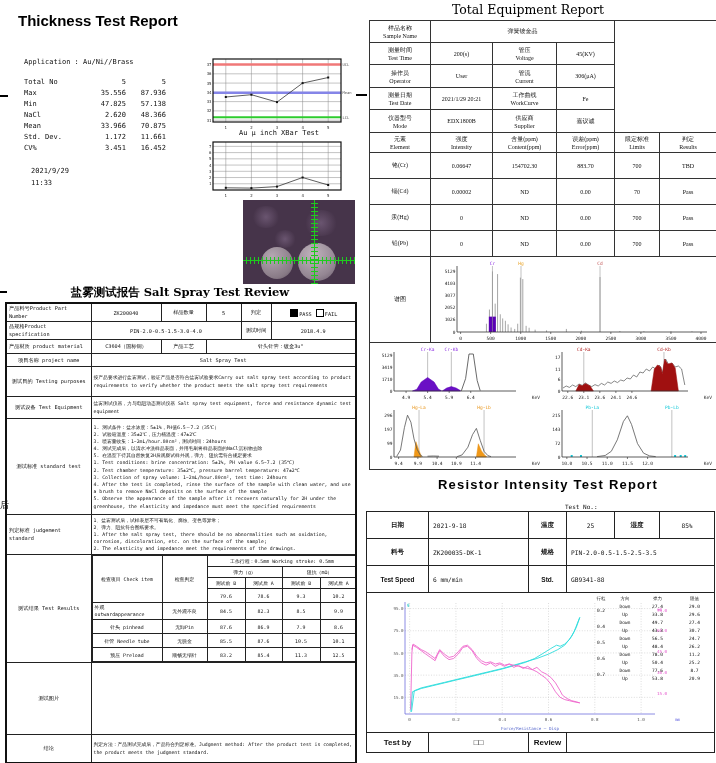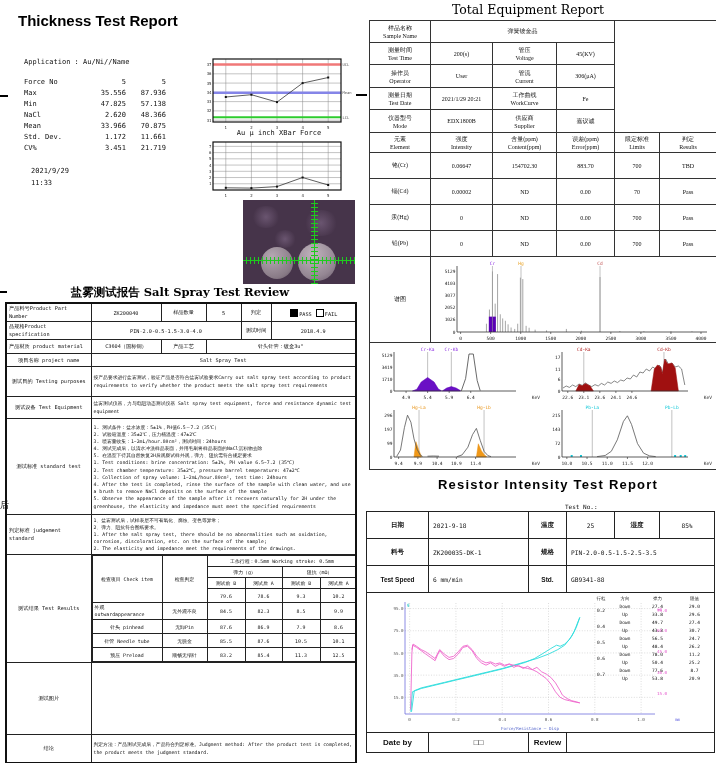--- a/index.html
+++ b/index.html
@@ -73,25 +73,25 @@
   #r-table .lv{text-align:left;padding-left:4px}
   #readings{position:absolute;left:224px;top:2px;width:122px;font:4.5px "DejaVu Sans Mono",monospace}
   #readings table{width:100%}
   #readings td{border:none;font:4.5px "DejaVu Sans Mono",monospace;text-align:center;height:8px;line-height:8px}
   #r-foot td{font:bold 8px "Liberation Sans",sans-serif}
 </style>
 </head>
 <body>
 
 <div class="abs" id="t-title">Thickness Test Report</div>
-<div class="abs" id="t-app">Application : Au/Ni//Name</div>
+<div class="abs" id="t-app">Application : Au/Ni//Brass</div>
 
 <div class="abs" id="t-stats">
   <div class="srow">
-      <span class="sl">Force No</span>
+      <span class="sl">Total No</span>
       <span class="sv">5</span>
       <span class="sv">5</span>
     </div>
   <div class="srow">
       <span class="sl">Max</span>
       <span class="sv">35.556</span>
       <span class="sv">87.936</span>
     </div>
   <div class="srow">
       <span class="sl">Min</span>
@@ -109,21 +109,21 @@
       <span class="sv">70.875</span>
     </div>
   <div class="srow">
       <span class="sl">Std. Dev.</span>
       <span class="sv">1.172</span>
       <span class="sv">11.661</span>
     </div>
   <div class="srow">
       <span class="sl">CV%</span>
       <span class="sv">3.451</span>
-      <span class="sv">21.719</span>
+      <span class="sv">16.452</span>
     </div>
 </div>
 
 <div class="abs" id="t-date">
   <div>2021/9/29</div>
   <div>11:33</div>
 </div>
 
 <div class="abs chartbox" style="left:200px;top:56px;width:158px;height:73px"><svg xmlns="http://www.w3.org/2000/svg" width="158" height="73" font-family="DejaVu Sans Mono, monospace">
       <line x1="13" y1="64.14705882352942" x2="141" y2="64.14705882352942" stroke="#888" stroke-width="0.5"></line>
@@ -157,21 +157,21 @@
       <line x1="13" y1="61.36764705882353" x2="141" y2="61.36764705882353" stroke="#2ecc2e" stroke-width="2"></line>
       <text x="142.5" y="62.86764705882353" font-size="3.8" fill="#555">LCL</text>
       <polyline points="25.8,41.0 51.4,38.7 77.0,46.1 102.6,27.1 128.2,21.5" fill="none" stroke="#333" stroke-width="0.8"></polyline>
       <rect x="24.8" y="40.0" width="2" height="2" fill="#111"></rect>
       <rect x="50.4" y="37.7" width="2" height="2" fill="#111"></rect>
       <rect x="76.0" y="45.1" width="2" height="2" fill="#111"></rect>
       <rect x="101.6" y="26.1" width="2" height="2" fill="#111"></rect>
       <rect x="127.2" y="20.5" width="2" height="2" fill="#111"></rect>
       <rect x="13" y="3" width="128" height="63" fill="none" stroke="#111" stroke-width="1.2"></rect>
     </svg></div>
-<div class="abs" id="c0t">Au μ inch  XBar Force</div>
+<div class="abs" id="c0t">Au μ inch  XBar Test</div>
 <div class="abs chartbox" style="left:200px;top:139px;width:158px;height:58px"><svg xmlns="http://www.w3.org/2000/svg" width="158" height="58" font-family="DejaVu Sans Mono, monospace">
       <line x1="13" y1="44.76623376623377" x2="141" y2="44.76623376623377" stroke="#888" stroke-width="0.5"></line>
       <text x="11.5" y="46.36623376623377" font-size="4" text-anchor="end" fill="#222">1</text>
       <line x1="13" y1="38.532467532467535" x2="141" y2="38.532467532467535" stroke="#888" stroke-width="0.5"></line>
       <text x="11.5" y="40.13246753246754" font-size="4" text-anchor="end" fill="#222">2</text>
       <line x1="13" y1="32.298701298701296" x2="141" y2="32.298701298701296" stroke="#888" stroke-width="0.5"></line>
       <text x="11.5" y="33.8987012987013" font-size="4" text-anchor="end" fill="#222">3</text>
       <line x1="13" y1="26.064935064935067" x2="141" y2="26.064935064935067" stroke="#888" stroke-width="0.5"></line>
       <text x="11.5" y="27.66493506493507" font-size="4" text-anchor="end" fill="#222">4</text>
       <line x1="13" y1="19.83116883116883" x2="141" y2="19.83116883116883" stroke="#888" stroke-width="0.5"></line>
@@ -808,19 +808,19 @@
                   <td>Up</td>
                   <td>53.8</td>
                   <td>20.9</td>
                 </tr>
         </tbody>
             </table>
       </div>
     </td>
   </tr>
   <tr style="height:20px" id="r-foot">
-    <td>Date by</td>
+    <td>Test by</td>
     <td>□□</td>
     <td>Review</td>
     <td colspan="3"></td>
   </tr>
 </tbody>
   </table>
 
 </body></html>

